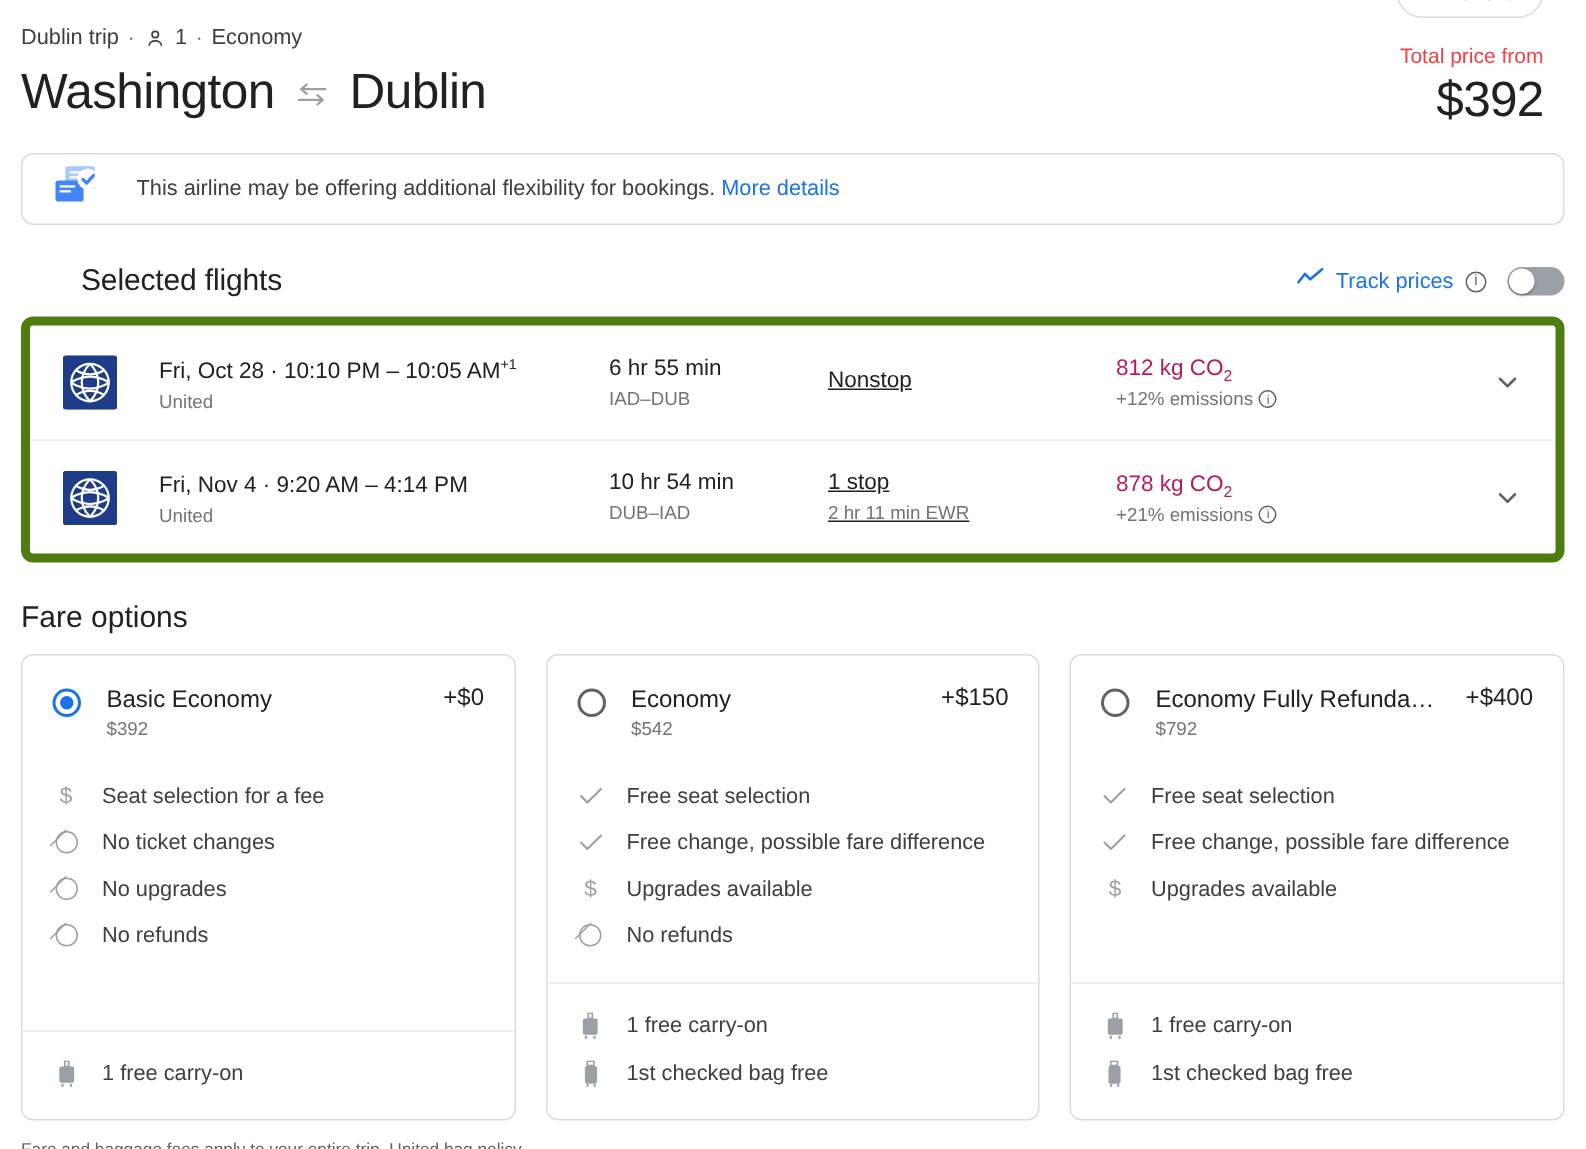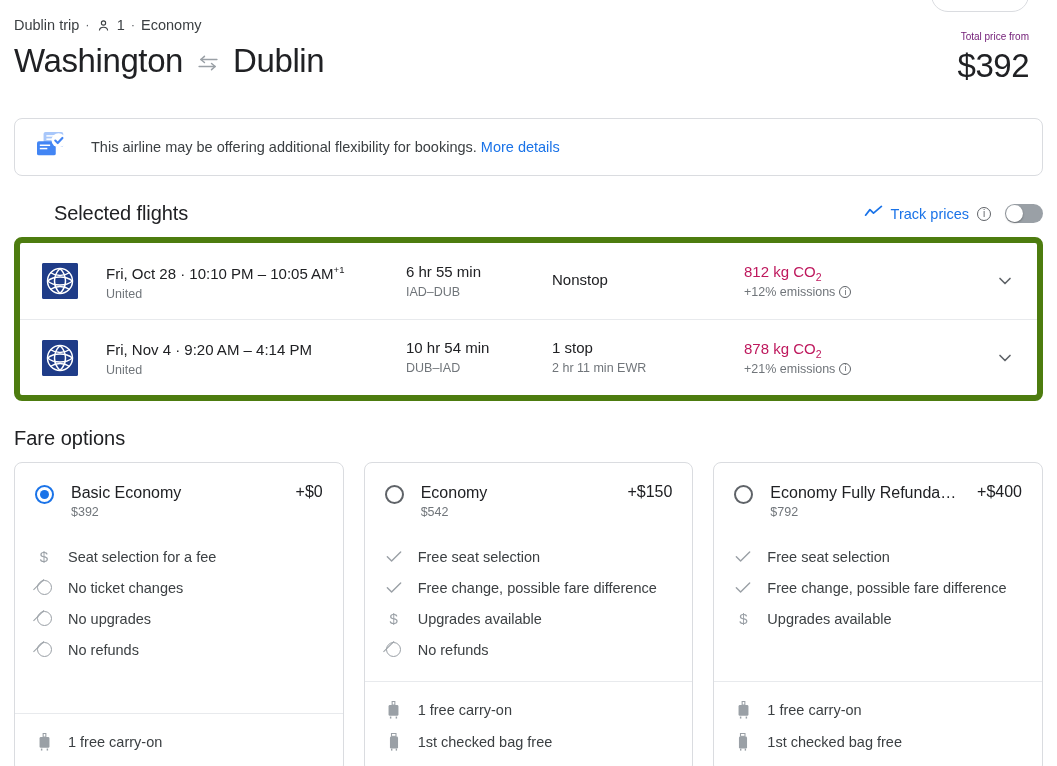--- a/index.html
+++ b/index.html
@@ -32,28 +32,28 @@
     text-align: right;
   }
   .share-btn {
     display: inline-flex; align-items: center; gap: 8px;
     border: 1px solid #dadce0; border-radius: 18px;
     height: 34px; padding: 0 18px;
     background: #fff; color: #1a73e8;
     font-size: 14px; font-weight: 500;
     position: relative; top: -22px;
   }
-  .total-label { font-size: 10px; color: #701a75; line-height: 18px; margin-top: -6px;}
+  .total-label { font-size: 14px; color: #ef4444; line-height: 18px; margin-top: -6px;}
   .total-price { font-size: 33px; font-weight: 400; color: #202124; line-height: 40px; letter-spacing: -0.5px; }
 
   
   .flex-banner {
-    margin-top: 36px;
+    margin-top: 20px;
     border: 1px solid #dadce0; border-radius: 8px;
-    height: 58px; display: flex; align-items: center;
+    height: 48px; display: flex; align-items: center;
     padding: 0 20px; gap: 22px;
   }
   .flex-text { font-size: 14.5px; color: #3c4043; }
   .flex-text a { color: #1a73e8; text-decoration: none; }
 
   
   .section-head {
     display: flex; align-items: center; justify-content: space-between;
     margin-top: 26px; margin-bottom: 12px;
   }
@@ -82,21 +82,21 @@
     height: 76px; padding: 0 22px 0 22px;
     position: relative;
   }
   .flight-row + .flight-row { border-top: 1px solid #e8eaed; }
   .airline-logo {
     width: 36px; height: 36px; flex: 0 0 36px; margin-right: 28px;
     border-radius: 2px; overflow: hidden; background: #1f3c88;
   }
   .col-when { width: 300px; }
   .col-dur { width: 146px; }
-  .col-stops { width: 192px; }
+  .col-stops { width: 192px; text-decoration: underline; }
   .col-co2 { width: 200px; }
   .line1 { font-size: 15px; color: #202124; font-weight: 500; line-height: 20px; }
   .line1.normal { font-weight: 400; }
   .line2 { font-size: 12.5px; color: #70757a; line-height: 17px; margin-top: 2px; }
   .sup { font-size: 9.5px; vertical-align: super; }
   .co2-main { font-size: 15px; color: #be185d; }
   .co2-main sub { font-size: 10.5px; }
   .co2-sub { font-size: 12.5px; color: #70757a; display: flex; align-items: center; gap: 4px; margin-top: 2px;}
   .chev { margin-left: auto; color: #5f6368; display: flex; align-items: center; }
 

